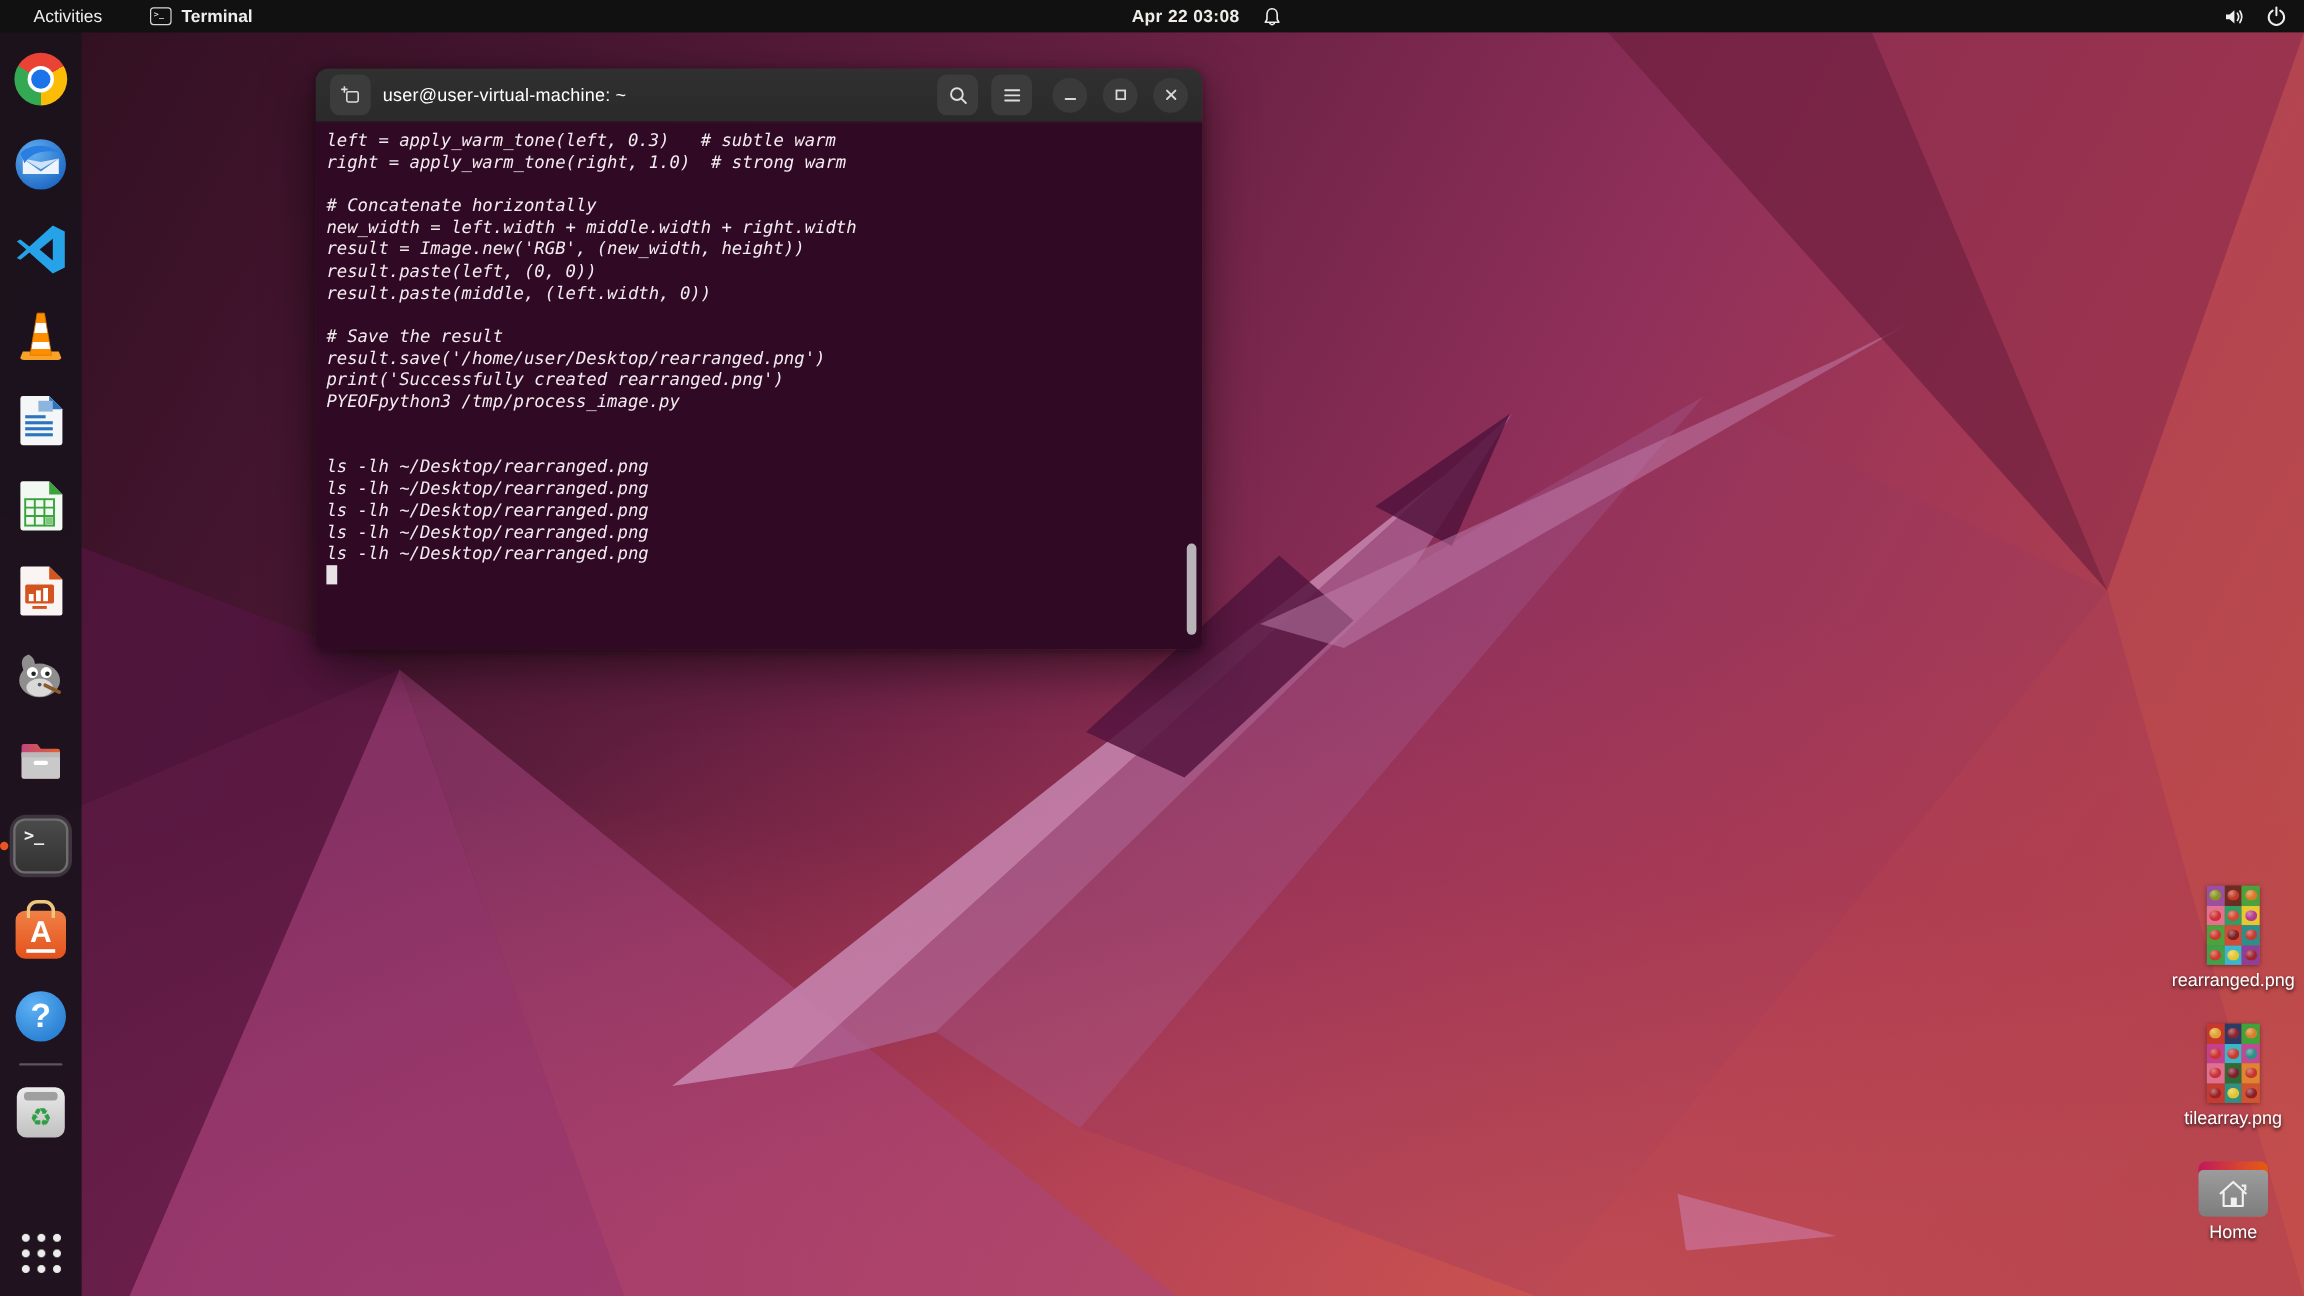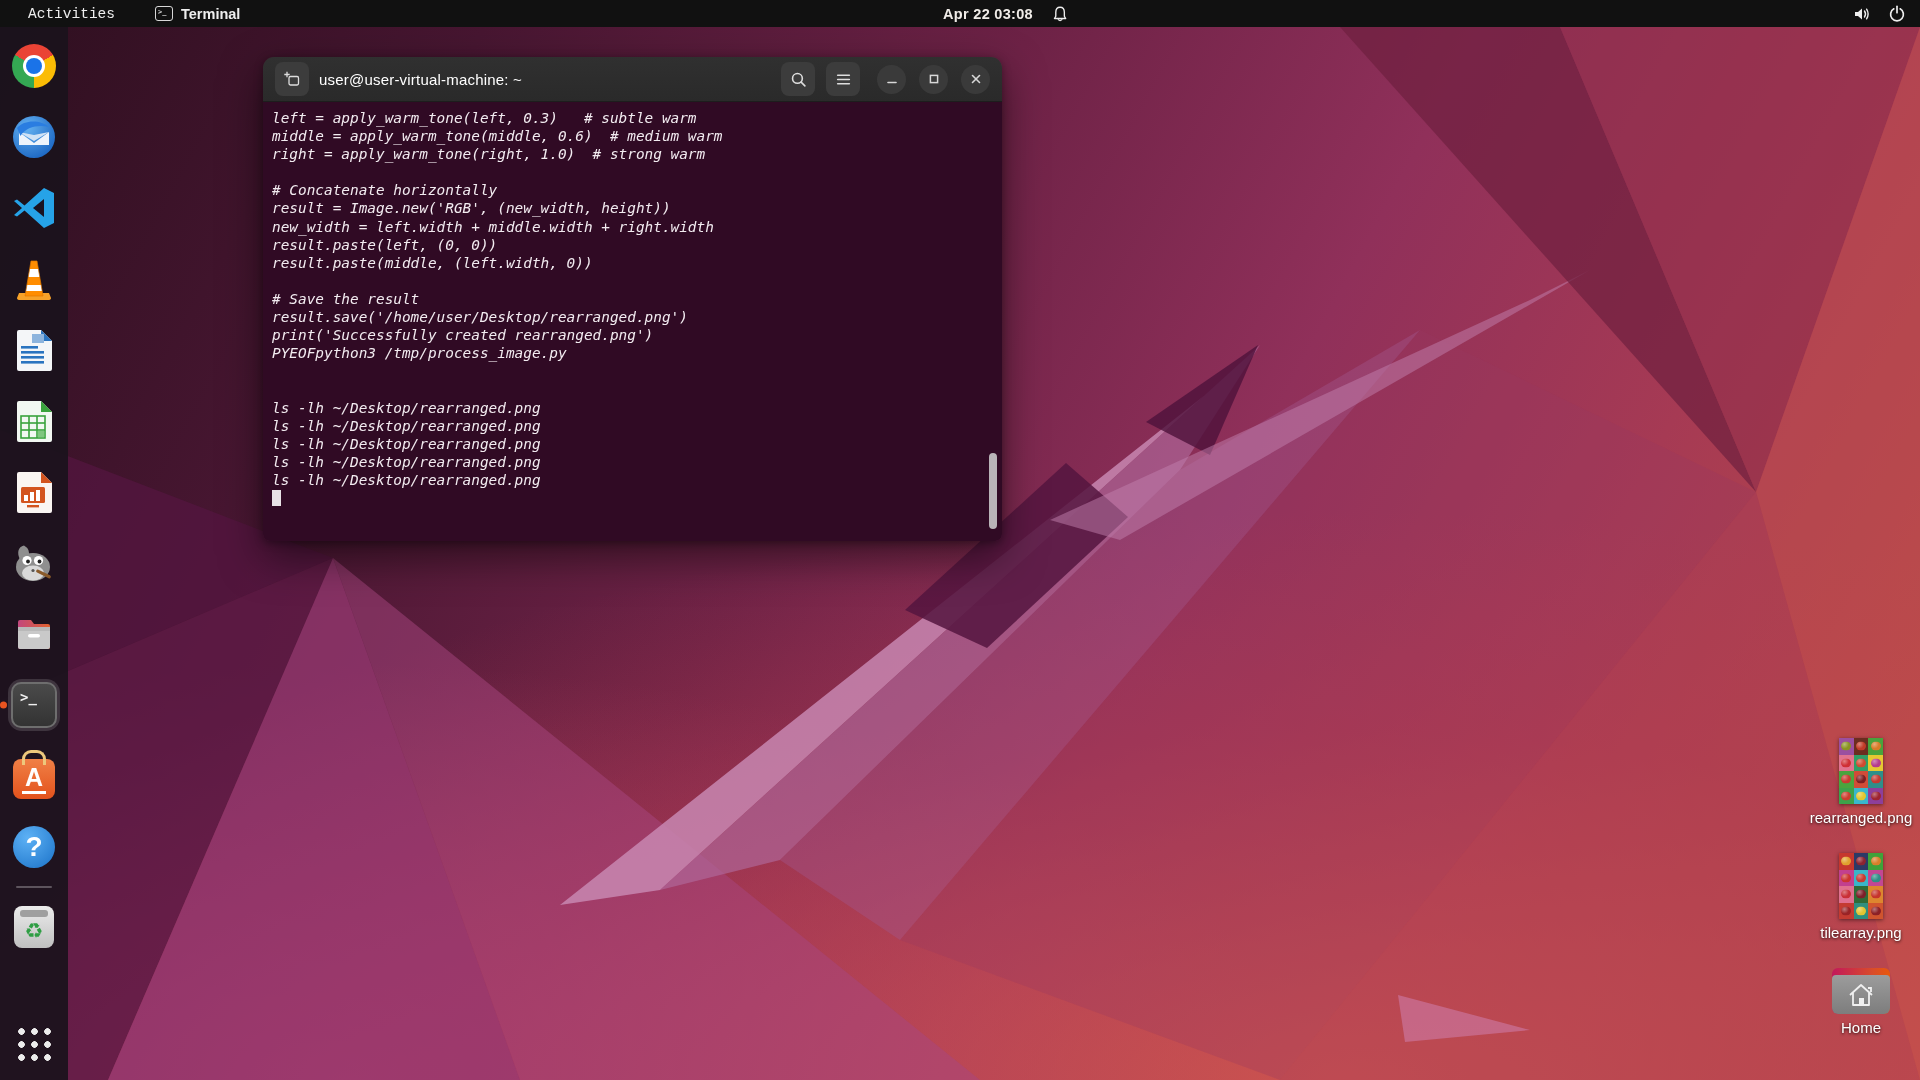--- a/index.html
+++ b/index.html
@@ -13,21 +13,21 @@
   }
   
   #wallpaper{position:absolute;inset:0;width:1920px;height:1080px;}
 
   
   .topbar{
     position:absolute;left:0;top:0;width:1920px;height:27px;
     background:#111111;color:#eeeeee;font-size:14.5px;z-index:50;
     display:flex;align-items:center;
   }
-  .tb-activities{margin-left:18px;padding:0 10px;height:27px;display:flex;align-items:center;cursor:pointer;font-family:Liberation Mono, monospace;}
+  .tb-activities{margin-left:18px;padding:0 10px;height:27px;display:flex;align-items:center;cursor:pointer;}
   .tb-app{margin-left:22px;display:flex;align-items:center;gap:8px;font-weight:bold;height:27px;padding:0 8px;}
   .tb-term-ic{width:16px;height:13px;border:1.5px solid #d8d8d8;border-radius:3px;position:relative;}
   .tb-term-ic::after{content:">_";position:absolute;left:2px;top:0px;font-size:7px;font-weight:bold;color:#d8d8d8;font-family:"DejaVu Sans Mono",monospace;line-height:11px;}
   .tb-center{position:absolute;left:50%;top:0;transform:translateX(-50%);margin-left:46px;height:27px;display:flex;align-items:center;gap:18px;}
   .tb-clock{font-weight:bold;color:#f0ece8;letter-spacing:.3px;text-align:center;}
   .tb-right{position:absolute;right:14px;top:0;height:27px;display:flex;align-items:center;gap:17px;}
   .tb-ic{width:18px;height:16px;display:flex;align-items:center;justify-content:center;}
 
   
   .dock{
@@ -340,26 +340,25 @@
               <line x1="3.5" y1="3.5" x2="10.5" y2="10.5" stroke="#d8d8d8" stroke-width="1.6" stroke-linecap="round"></line>
               <line x1="10.5" y1="3.5" x2="3.5" y2="10.5" stroke="#d8d8d8" stroke-width="1.6" stroke-linecap="round"></line>
             </svg>
         </div>
       </div>
     </div>
   </div>
   <div class="termbody">
     <div id="term-lines">
         <div class="term-line">left = apply_warm_tone(left, 0.3)   # subtle warm</div>
-        <div class="term-line">middle = apply_warm_tone(middle, 0.6)  # medium warm</div>
         <div class="term-line">right = apply_warm_tone(right, 1.0)  # strong warm</div>
         <div class="term-line">&nbsp;</div>
         <div class="term-line"># Concatenate horizontally</div>
+        <div class="term-line">new_width = left.width + middle.width + right.width</div>
         <div class="term-line">result = Image.new('RGB', (new_width, height))</div>
-        <div class="term-line">new_width = left.width + middle.width + right.width</div>
         <div class="term-line">result.paste(left, (0, 0))</div>
         <div class="term-line">result.paste(middle, (left.width, 0))</div>
         <div class="term-line">&nbsp;</div>
         <div class="term-line"># Save the result</div>
         <div class="term-line">result.save('/home/user/Desktop/rearranged.png')</div>
         <div class="term-line">print('Successfully created rearranged.png')</div>
         <div class="term-line">PYEOFpython3 /tmp/process_image.py</div>
         <div class="term-line">&nbsp;</div>
         <div class="term-line">&nbsp;</div>
         <div class="term-line">ls -lh ~/Desktop/rearranged.png</div>

